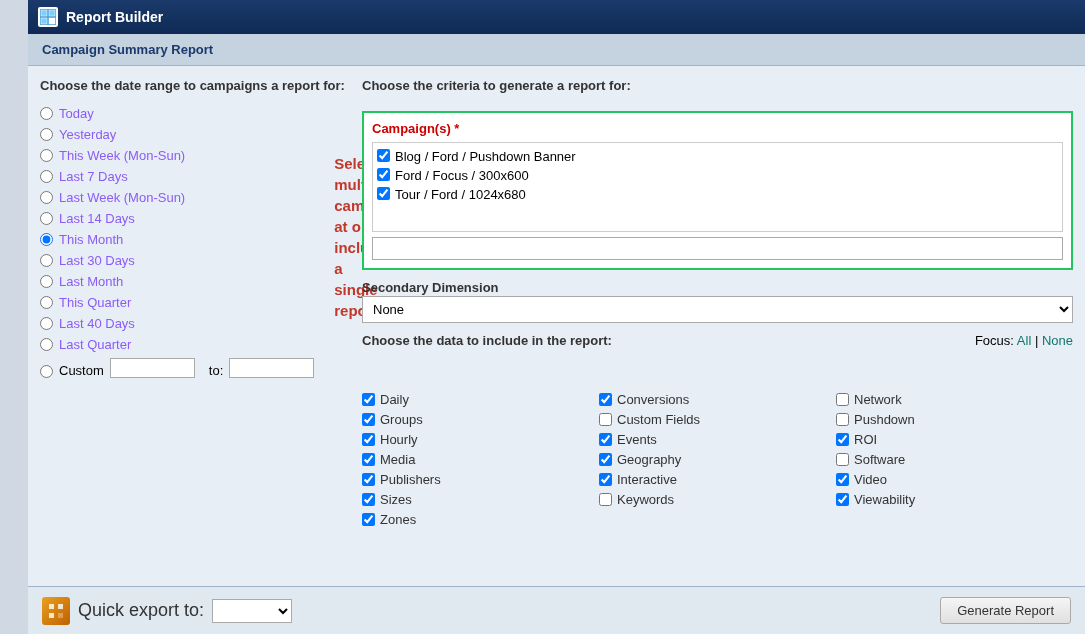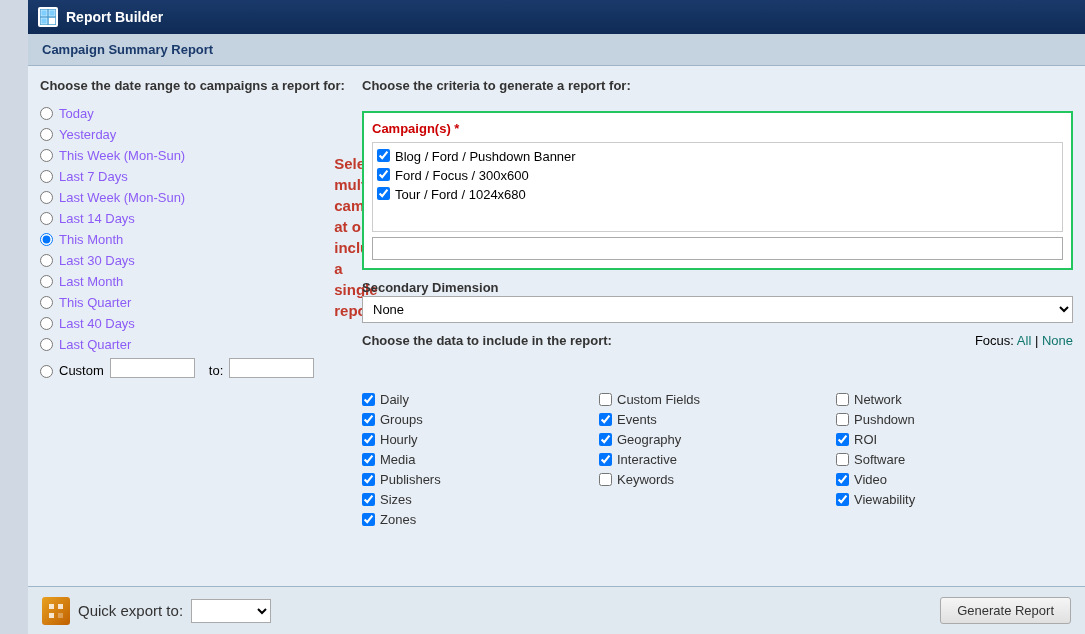--- a/index.html
+++ b/index.html
@@ -229,21 +229,21 @@
     }
 
     .quick-export-icon {
       width: 28px; height: 28px;
       background: linear-gradient(135deg, #e8a020, #c06000);
       border-radius: 3px;
       display: flex; align-items: center; justify-content: center;
       color: white; font-size: 14px;
     }
 
-    .quick-export label { font-size: 15px; color: #333; }
+    .quick-export label { font-size: 18px; color: #333; }
 
     .quick-export select {
       padding: 3px 20px 3px 5px;
       border: 1px solid #aaa;
       font-size: 12px;
       background: white;
       min-width: 80px;
     }
 
     .generate-btn {
@@ -426,20 +426,24 @@
                 <input type="checkbox" id="sizes" checked="" style="">
                 <label for="sizes">Sizes</label>
               </div>
               <div class="check-item">
                 <input type="checkbox" id="zones" checked="" style="">
                 <label for="zones">Zones</label>
               </div>
             </div>
 
             <div class="checkbox-col">
+              <div class="check-item">
+                <input type="checkbox" id="conversions" checked="" style="">
+                <label for="conversions">Conversions</label>
+              </div>
               <div class="check-item">
                 <input type="checkbox" id="customfields" style="">
                 <label for="customfields">Custom Fields</label>
               </div>
               <div class="check-item">
                 <input type="checkbox" id="events" checked="" style="">
                 <label for="events">Events</label>
               </div>
               <div class="check-item">
                 <input type="checkbox" id="geography" checked="" style="">

